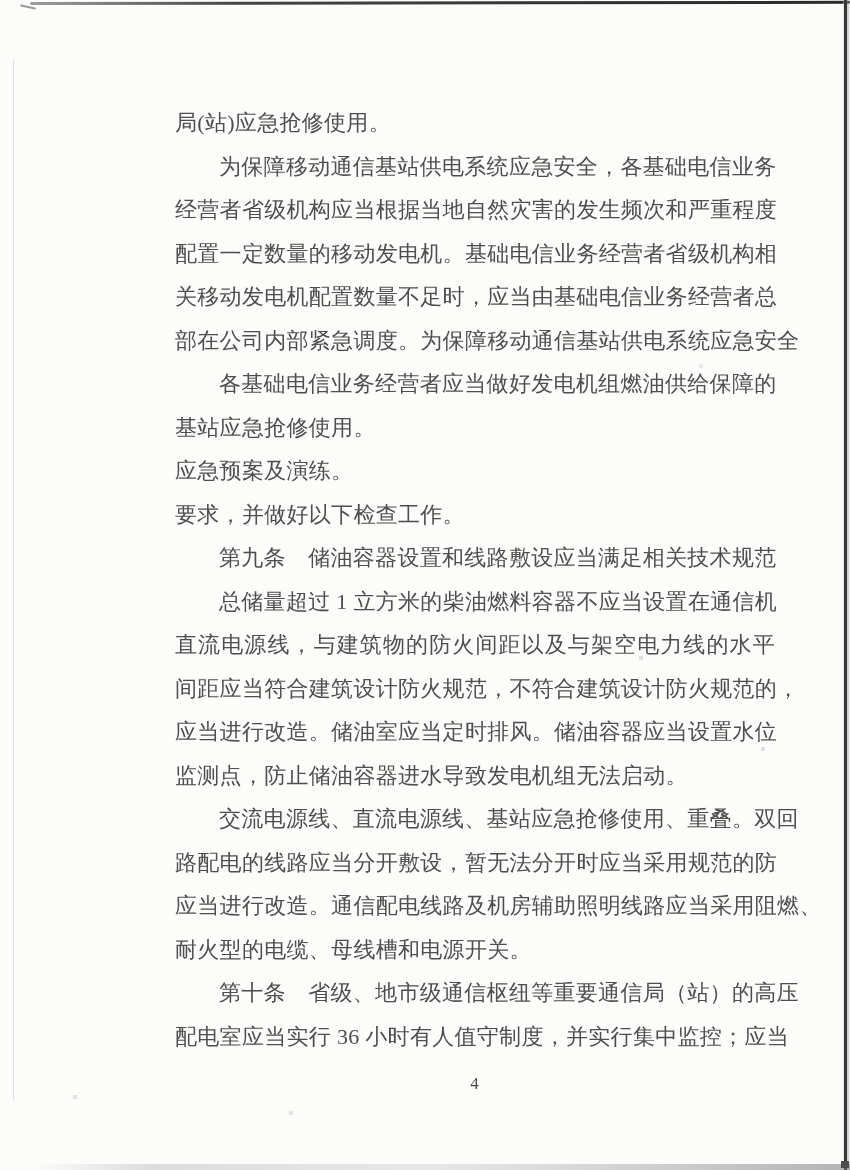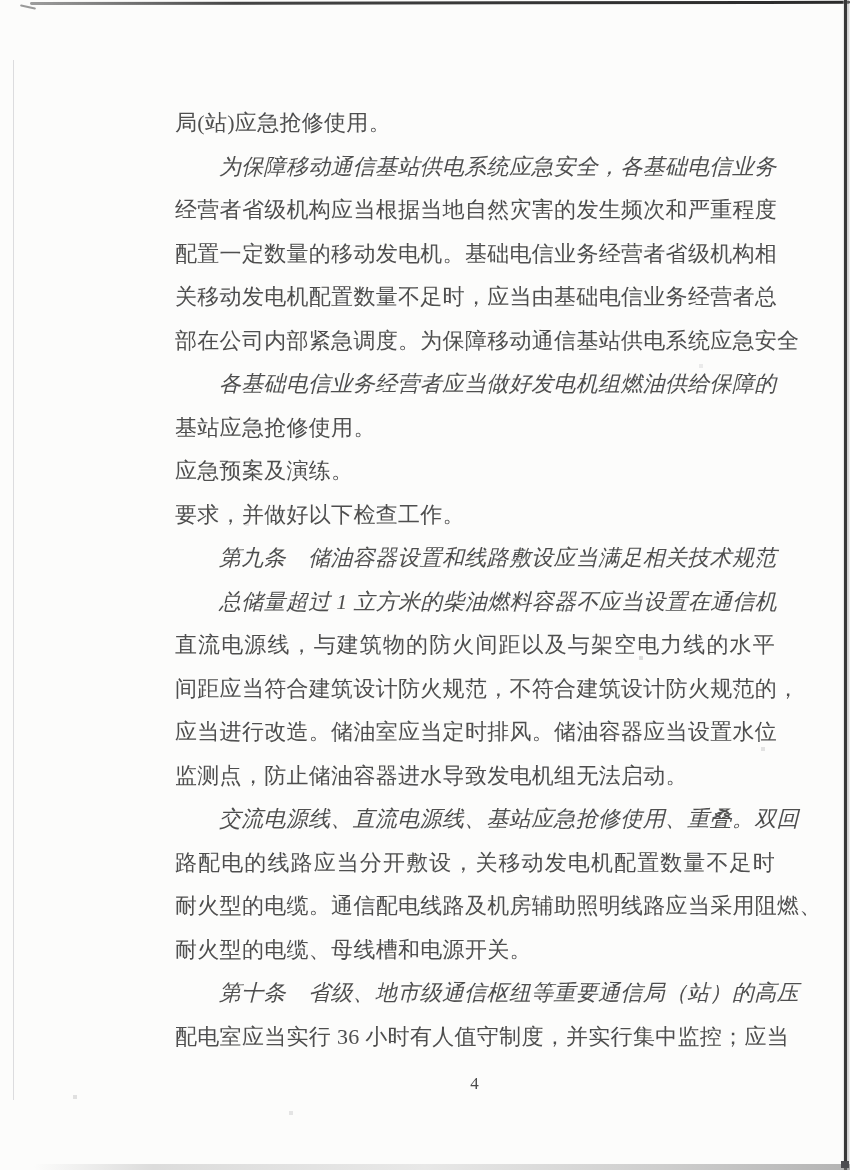--- a/index.html
+++ b/index.html
@@ -108,21 +108,20 @@
   .line {
     text-align: justify;
     text-align-last: justify;
     white-space: nowrap;
   }
   .line.para-end {
     text-align-last: left;
   }
   .line.indent {
     text-indent: 2em;
-    font-style: italic;
   }
   .pageno {
     position: absolute;
     top: 1074px;
     left: 175px;
     width: 600px;
     text-align: center;
     font-size: 17px;
     color: #4a4a4a;
     letter-spacing: 1px;
@@ -151,21 +150,21 @@
       <div class="line para-end">基站应急抢修使用。</div>
       <div class="line para-end">应急预案及演练。</div>
       <div class="line para-end">要求，并做好以下检查工作。</div>
       <div class="line indent">第九条　储油容器设置和线路敷设应当满足相关技术规范</div>
       <div class="line indent">总储量超过 1 立方米的柴油燃料容器不应当设置在通信机</div>
       <div class="line">直流电源线，与建筑物的防火间距以及与架空电力线的水平</div>
       <div class="line">间距应当符合建筑设计防火规范，不符合建筑设计防火规范的，</div>
       <div class="line">应当进行改造。储油室应当定时排风。储油容器应当设置水位</div>
       <div class="line para-end">监测点，防止储油容器进水导致发电机组无法启动。</div>
       <div class="line indent">交流电源线、直流电源线、基站应急抢修使用、重叠。双回</div>
-      <div class="line">路配电的线路应当分开敷设，关移动发电机配置数量不足时</div>
-      <div class="line">耐火型的电缆。通信配电线路及机房辅助照明线路应当采用阻燃、</div>
+      <div class="line">路配电的线路应当分开敷设，暂无法分开时应当采用规范的防</div>
+      <div class="line">应当进行改造。通信配电线路及机房辅助照明线路应当采用阻燃、</div>
       <div class="line para-end">耐火型的电缆、母线槽和电源开关。</div>
       <div class="line indent">第十条　省级、地市级通信枢纽等重要通信局（站）的高压</div>
       <div class="line">配电室应当实行 36 小时有人值守制度，并实行集中监控；应当</div>
     </div>
 
   <div class="pageno">4</div>
 </div>
 
 </body></html>

